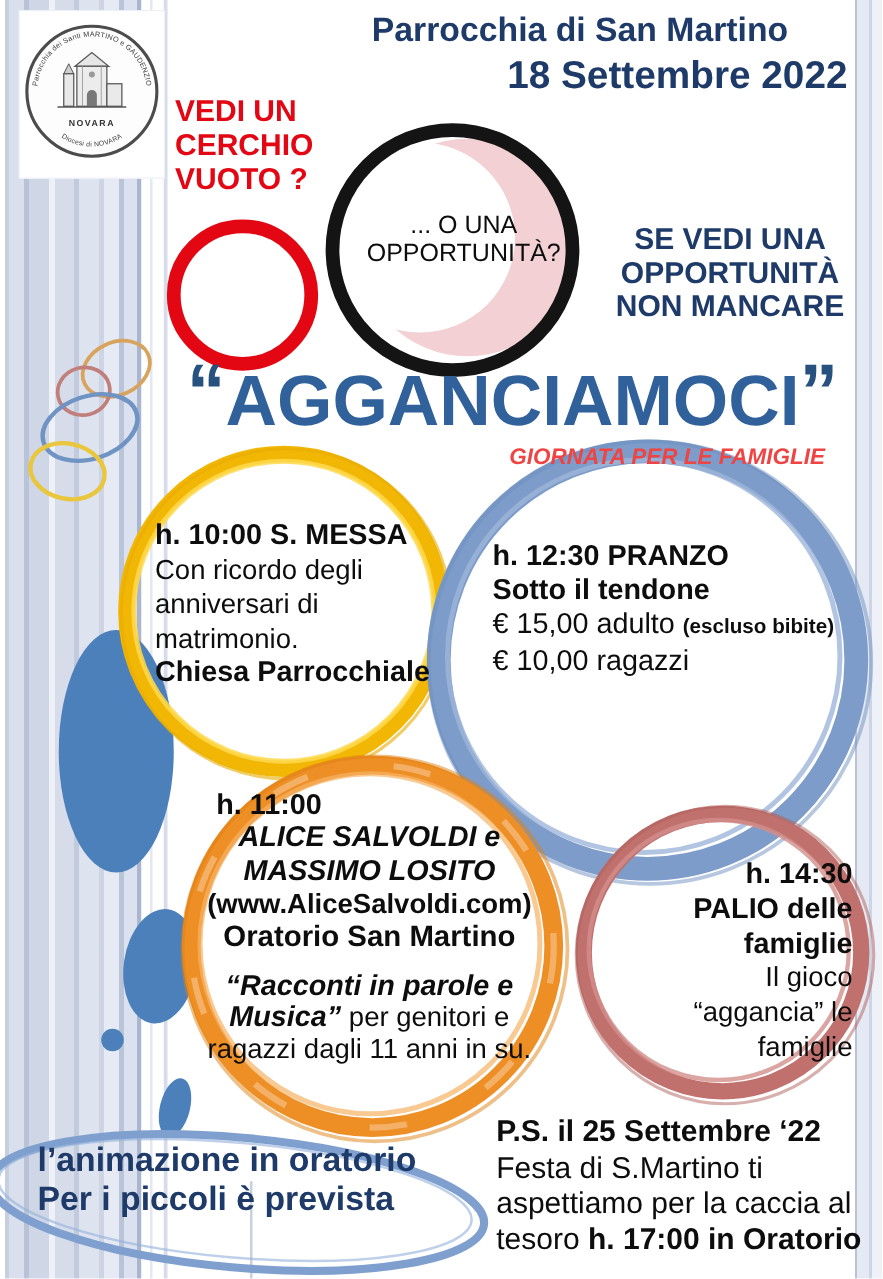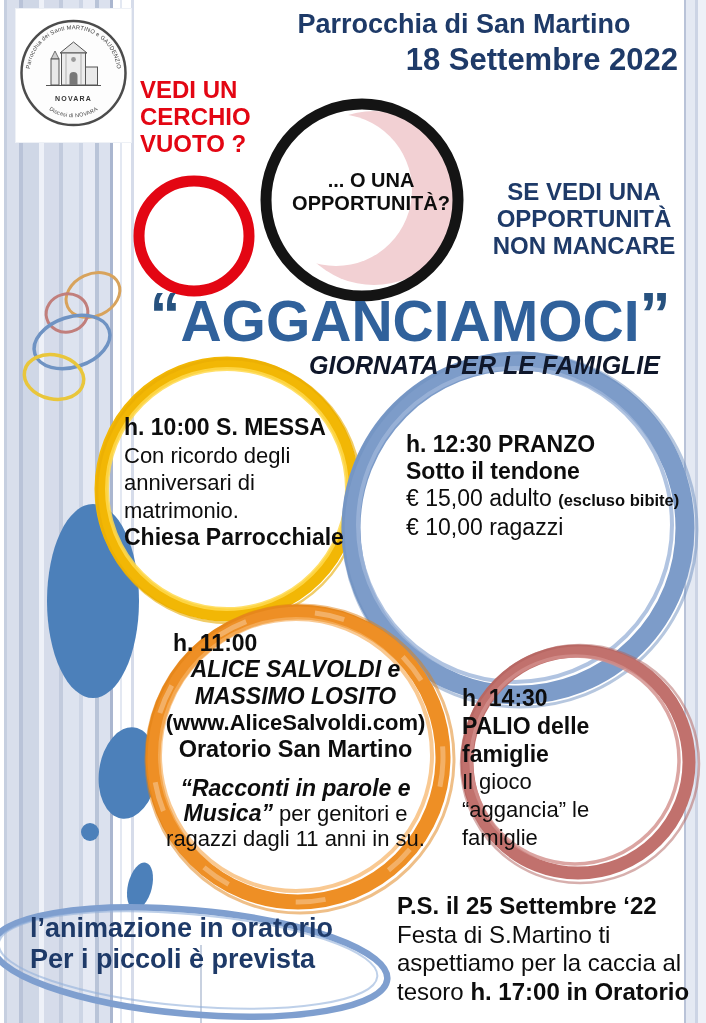--- a/index.html
+++ b/index.html
@@ -41,39 +41,39 @@
   
   .decor{position:absolute;left:0;top:0;}
   
   .logo-box{position:absolute;left:15px;top:8px;width:115px;height:133px;background:#ffffff;border:1px solid #eef1f6;}
   
   .tb{position:absolute;}
   .hdr{left:250px;top:8px;width:428px;text-align:right;color:#1e3a68;font-weight:bold;}
   .hdr .l1{font-size:27px;line-height:33px;text-align:center;}
   .hdr .l2{font-size:31px;line-height:38px;}
   .vedi{left:140px;top:76px;font-size:24px;font-weight:bold;color:#e30613;line-height:27px;white-space:nowrap;}
-  .circ-txt{left:272px;top:169px;width:198px;text-align:center;font-weight:bold;font-size:20px;line-height:23px;color:#0d0d0d;}
+  .circ-txt{left:272px;top:169px;width:198px;text-align:center;font-weight:normal;font-size:20px;line-height:23px;color:#0d0d0d;}
   .sevedi{left:484px;top:178px;width:200px;text-align:center;font-weight:bold;font-size:24px;line-height:27px;color:#1e3a68;}
   .title{left:130px;top:283px;width:560px;text-align:center;font-weight:bold;color:#30619b;font-size:57px;line-height:62px;white-space:nowrap;}
   .title .q{font-size:62px;color:#27527f;vertical-align:6px;}
-  .subtitle{left:270px;top:351px;width:390px;text-align:right;font-weight:bold;font-style:italic;font-size:25px;line-height:28px;color:#0f172a;white-space:nowrap;}
+  .subtitle{left:270px;top:351px;width:390px;text-align:right;font-weight:bold;font-style:italic;font-size:18px;line-height:28px;color:#ef4444;white-space:nowrap;}
   .messa{left:124px;top:414px;font-size:22px;line-height:27.5px;white-space:nowrap;}
   .messa .head,.messa .place{font-size:23px;font-weight:bold;}
-  .pranzo{left:394px;top:431px;width:296px;font-size:23px;line-height:27px;white-space:nowrap;margin-left:12px;}
+  .pranzo{left:394px;top:431px;width:296px;font-size:23px;line-height:27px;white-space:nowrap;}
   .pranzo .head,.pranzo .sub{font-weight:bold;}
   .pranzo .note{font-size:16.5px;font-weight:bold;}
   .pranzo .booking{margin-top:7px;text-align:center;color:#203f78;font-weight:bold;font-style:italic;font-size:23px;line-height:27px;}
   .incontro{left:148px;top:630px;width:295px;text-align:center;}
   .incontro .time{text-align:left;padding-left:25px;font-weight:bold;font-size:23px;line-height:26px;}
   .incontro .artist{font-weight:bold;font-style:italic;font-size:23px;line-height:27px;white-space:nowrap;}
   .incontro .site{font-weight:bold;font-size:22px;line-height:21px;margin-top:2px;white-space:nowrap;}
   .incontro .place{font-weight:bold;font-size:23.5px;line-height:26px;margin-top:3px;white-space:nowrap;}
   .incontro .desc{margin-top:14px;font-size:22px;line-height:25px;white-space:nowrap;}
   .incontro .desc .em{font-weight:bold;font-style:italic;font-size:23px;}
-  .palio{left:462px;top:684px;width:220px;text-align:left;font-size:22px;line-height:28px;}
+  .palio{left:462px;top:684px;width:220px;text-align:right;font-size:22px;line-height:28px;}
   .palio .b{font-weight:bold;font-size:23px;}
   .piccoli{left:30px;top:913px;font-size:27px;font-weight:bold;color:#1e3a68;line-height:31px;white-space:nowrap;}
   .ps{left:397px;top:892px;width:300px;font-size:24px;line-height:28.5px;}
   .ps div{white-space:nowrap;}
   .ps .head,.ps .b{font-weight:bold;}
 </style>
 </head>
 <body>
 
 <div class="poster">

